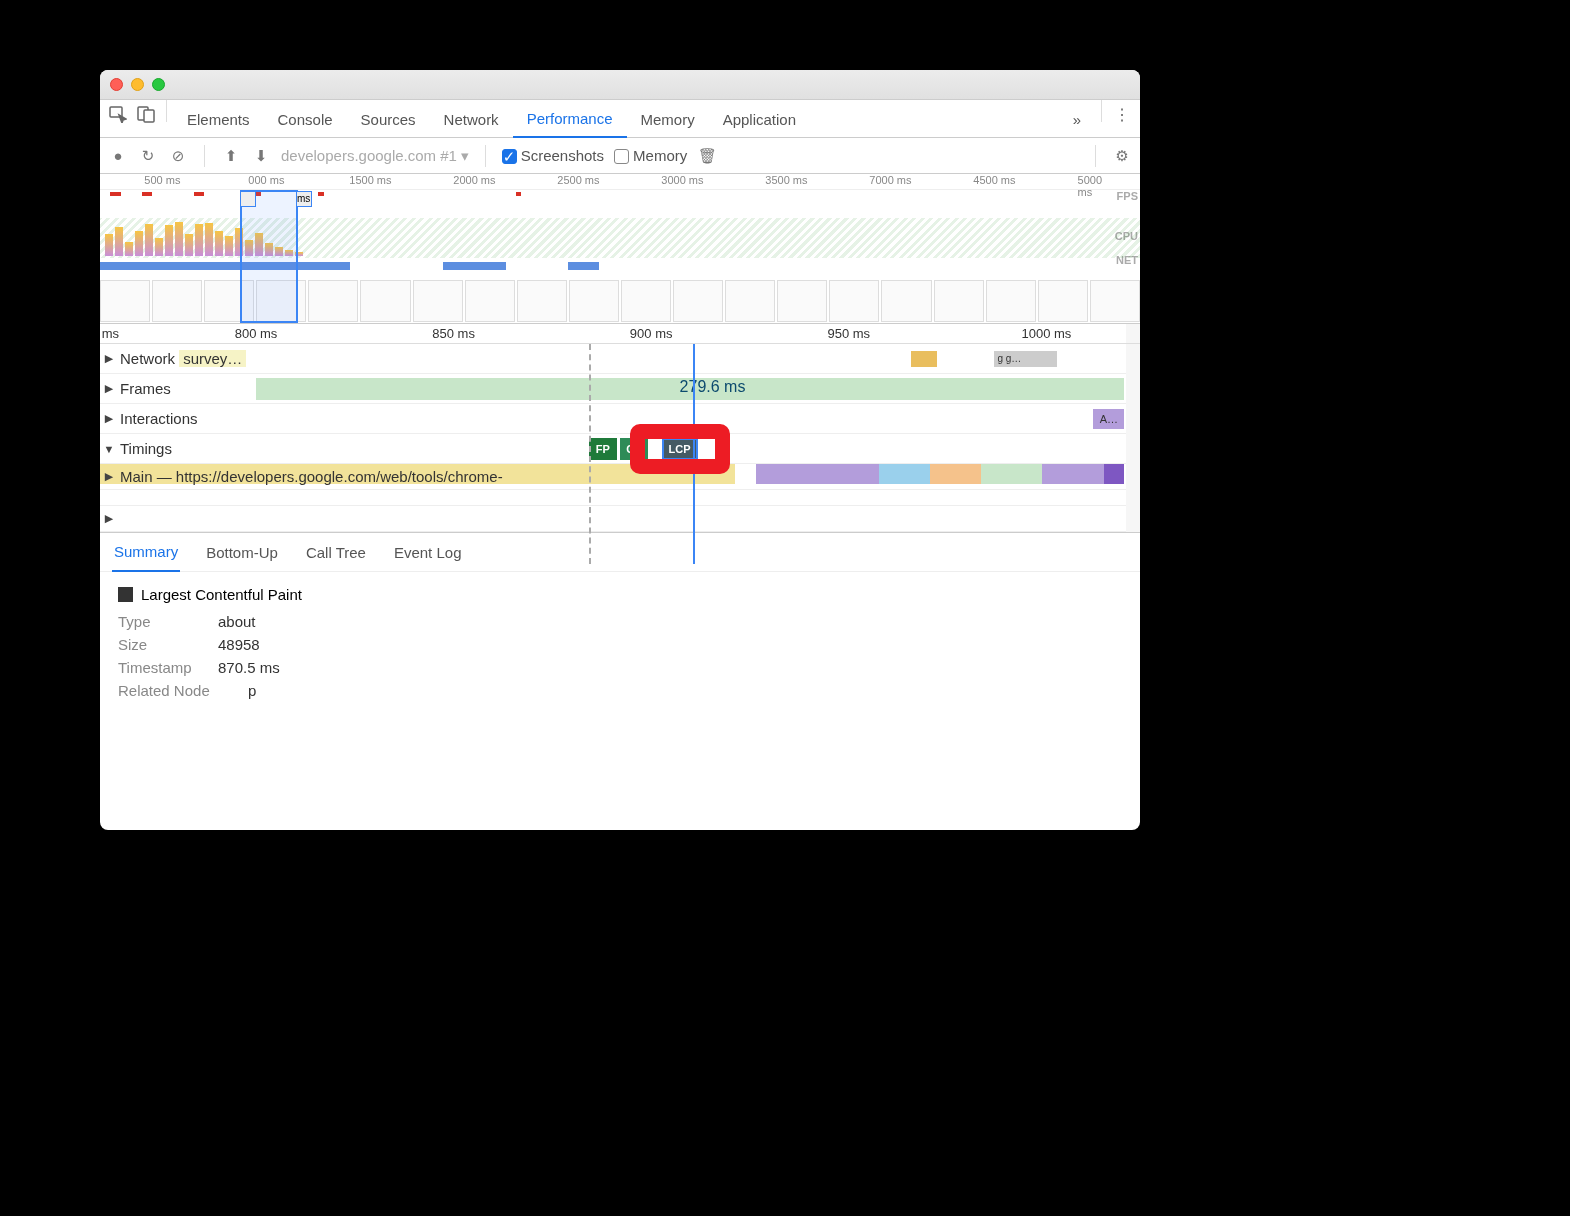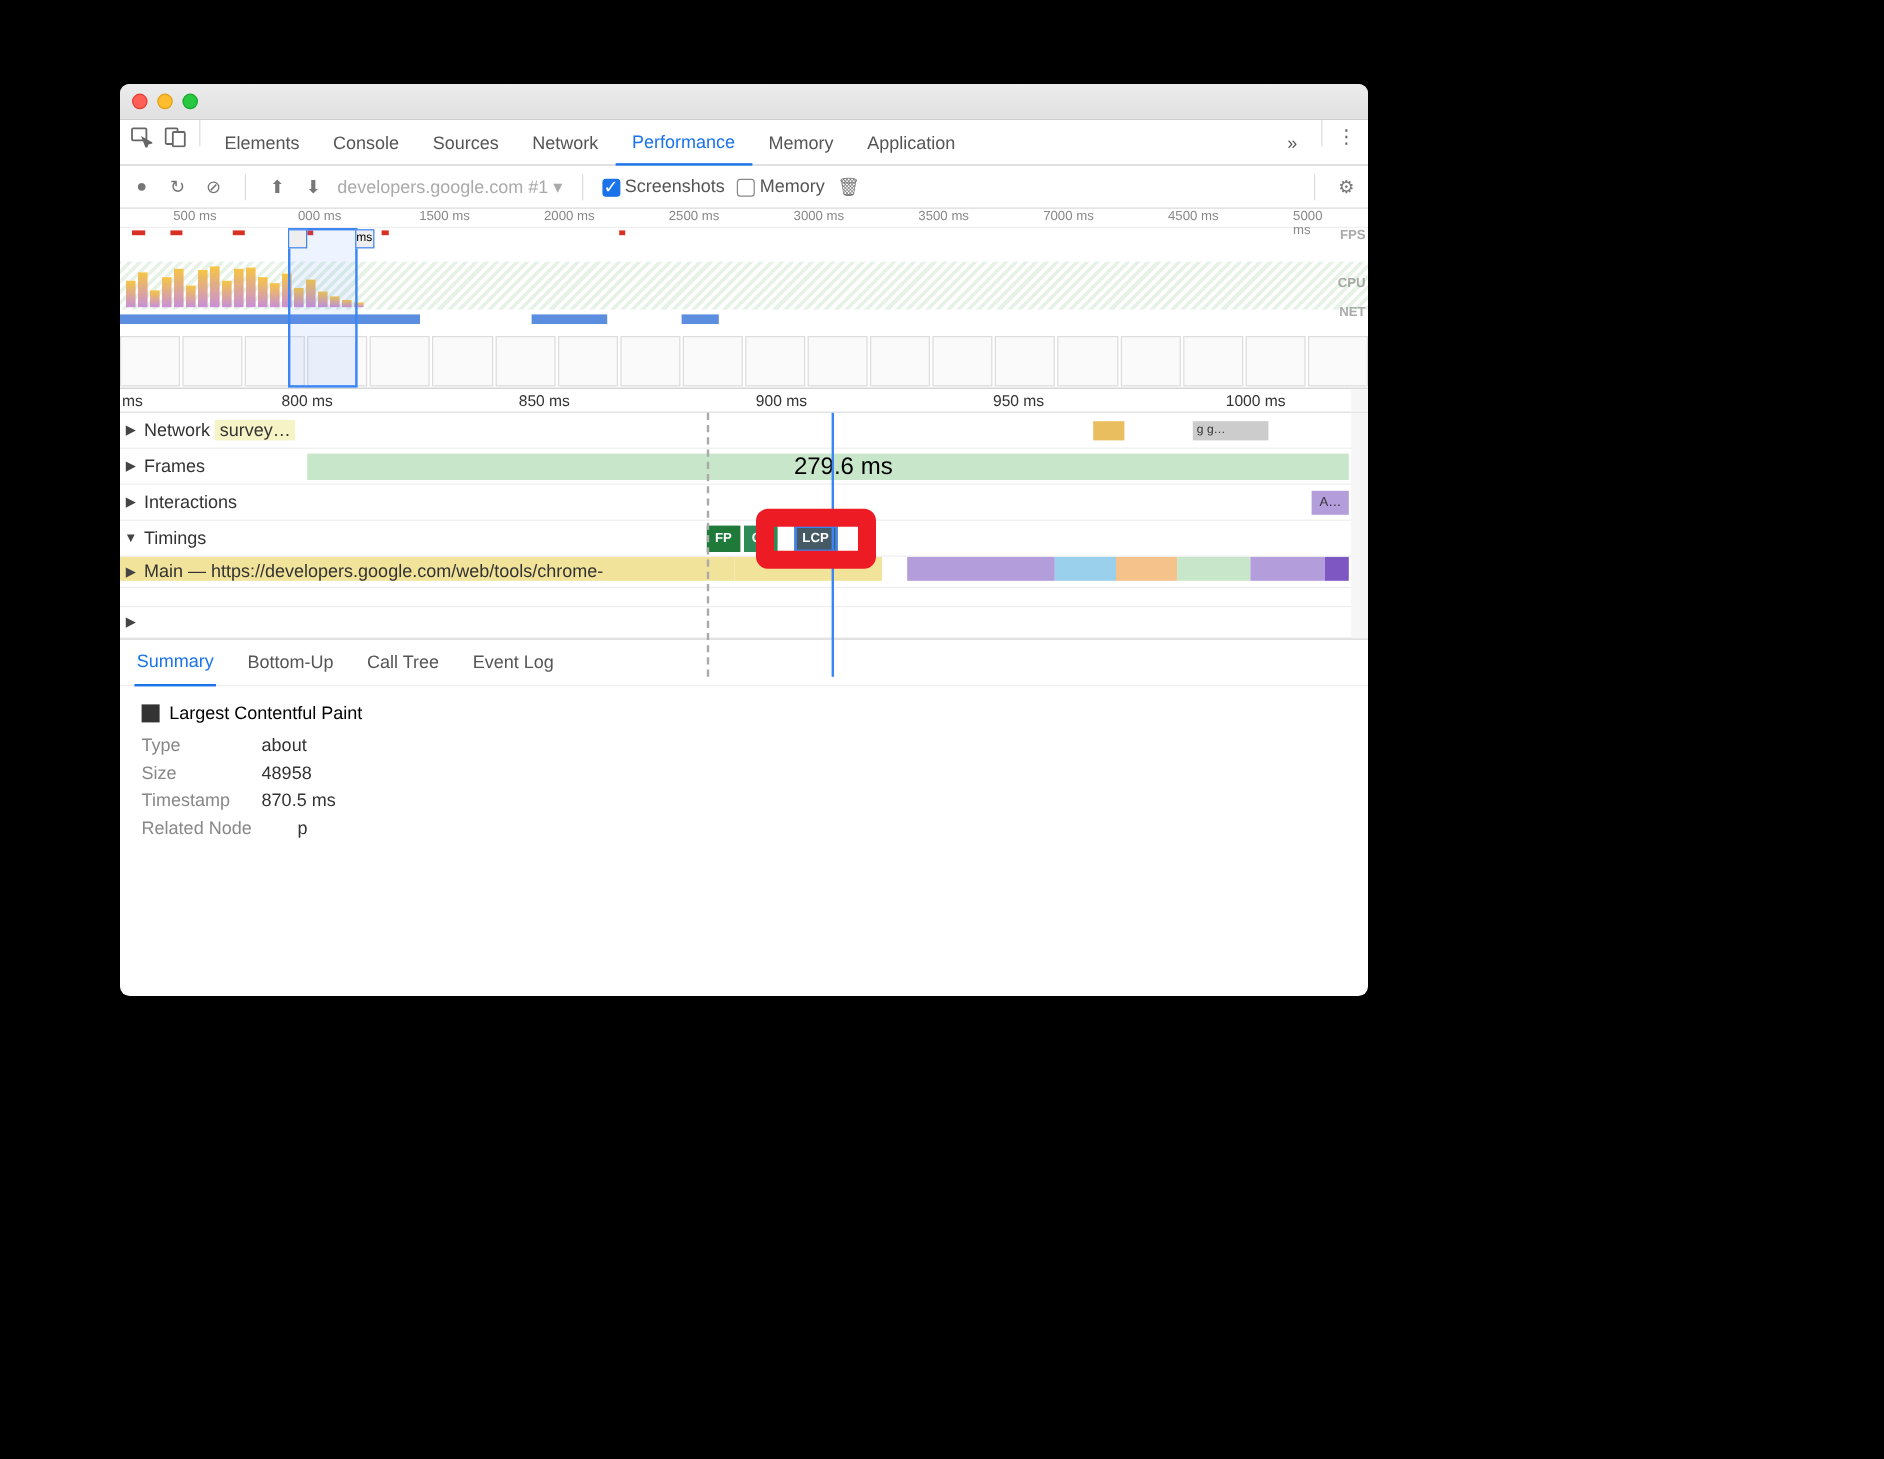--- a/index.html
+++ b/index.html
@@ -54,21 +54,21 @@
   .det-scroll{position:absolute;right:0;top:0;bottom:0;width:14px;background:#f6f6f6;}
   
   .tracks{position:relative;}
   .track{height:30px;border-bottom:1px solid #eee;display:flex;align-items:center;font-size:15px;color:#333;position:relative;}
   .track.small{height:20px;}
   .tglyph{width:18px;text-align:center;color:#444;font-size:11px;}
   .track .lbl{padding-left:2px;z-index:1;}
   .bar{position:absolute;height:22px;top:4px;}
   .netblk{background:#e9be5e;}
   .frameblk{background:#c8e6c9;}
-  .frametxt{position:absolute;top:4px;font-size:20px;color:#000000;}
+  .frametxt{position:absolute;top:4px;font-size:16px;color:#0c4a6e;margin-left:18px;}
   .timing-badge{position:absolute;height:22px;top:4px;color:#fff;font-size:11px;font-weight:bold;display:flex;align-items:center;justify-content:center;}
   .fp{background:#1f7a3a;}
   .fcp{background:#2e8b57;}
   .lcp{background:#455a64;border:2px solid #3b85f5;}
   .red-ann{position:absolute;border:15px solid #ed1c24;border-radius:10px;z-index:5;}
   .mainseg{position:absolute;height:20px;top:0;}
   .intblk{position:absolute;background:#b39ddb;height:20px;top:0;font-size:11px;display:flex;align-items:center;justify-content:center;color:#333;}
   .playhead{position:absolute;width:0;border-left:2px solid #3b85f5;z-index:4;}
   .dashline{position:absolute;width:0;border-left:2px dashed #aaa;z-index:3;}
   

